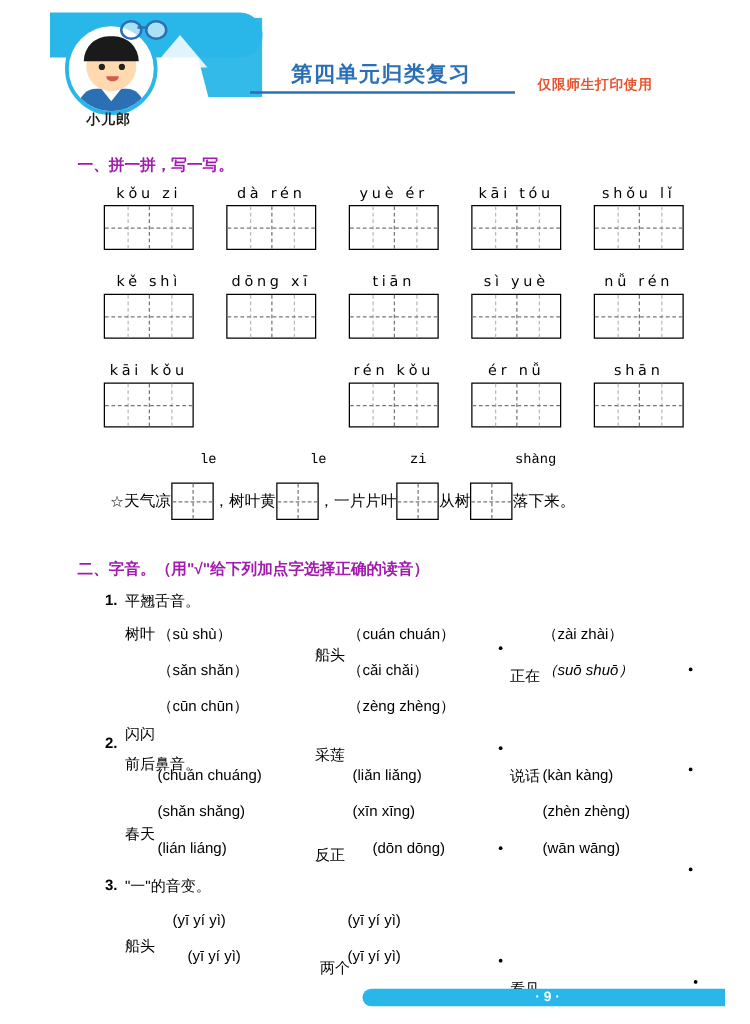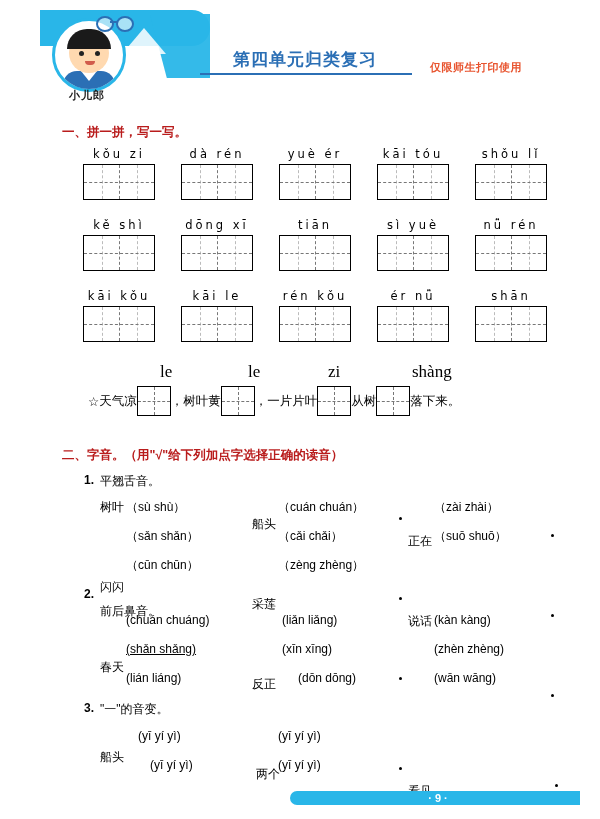--- a/index.html
+++ b/index.html
@@ -59,21 +59,21 @@
   .title-underline{
     position:absolute;left:200px;top:73px;width:212px;height:2px;background:#2b6fb5;
   }
   .note-right{
     position:absolute;left:430px;top:60px;width:140px;
     font-size:11px;font-weight:bold;color:#e8542f;letter-spacing:.5px;
   }
 
   
   .sec-title{
-    position:absolute;font-size:12.5px;font-weight:bold;color:#b91c1c;
+    position:absolute;font-size:12.5px;font-weight:bold;color:#a21caf;
   }
 
   
   .pyrow{position:absolute;left:0;width:513px;height:60px;}
   .cellgroup{position:absolute;width:78px;}
   .py{
     text-align:center;font-size:11.5px;height:16px;line-height:16px;color:#000;
     font-family:"DejaVu Sans",sans-serif;letter-spacing:3px;
   }
   .grid{
@@ -94,21 +94,21 @@
   
   .sq{
     display:inline-block;width:34px;height:30px;border:1px solid #000;
     position:relative;vertical-align:middle;box-sizing:border-box;background:#fff;
   }
   .sq:before{content:"";position:absolute;left:50%;top:0;width:0;height:100%;border-left:1px dashed #777;}
   .sq:after{content:"";position:absolute;left:0;top:50%;width:100%;height:0;border-top:1px dashed #777;}
 
   .sent-line{position:absolute;left:88px;top:386px;width:470px;font-size:12.5px;}
   .sent-line span.tx{vertical-align:middle;}
-  .sent-py{position:absolute;font-size:17px;font-family:Liberation Serif, serif;}
+  .sent-py{position:absolute;font-size:11px;font-family:Liberation Mono, monospace;}
 
   
   .item-num{position:absolute;font-size:12px;font-weight:bold;}
   .word{position:absolute;font-size:12px;white-space:nowrap;}
   .dotted{position:relative;}
   .dotted:after{
     content:"";position:absolute;left:50%;bottom:-4px;margin-left:-1.5px;
     width:3px;height:3px;border-radius:50%;background:#000;
   }
 
@@ -235,27 +235,20 @@
   </div>
 
   <div class="pyrow" style="top:288px;">
     <div class="cellgroup" style="left:80px;">
       <div class="py">kāi  kǒu</div>
       <div class="grid">
           <div class="vq"></div>
           <div class="vq2"></div>
         </div>
     </div>
-    <div class="cellgroup" style="left:178px;">
-      <div class="py">kāi  le</div>
-      <div class="grid">
-          <div class="vq"></div>
-          <div class="vq2"></div>
-        </div>
-    </div>
     <div class="cellgroup" style="left:276px;">
       <div class="py">rén  kǒu</div>
       <div class="grid">
           <div class="vq"></div>
           <div class="vq2"></div>
         </div>
     </div>
     <div class="cellgroup" style="left:374px;">
       <div class="py">ér  nǚ</div>
       <div class="grid">
@@ -291,38 +284,38 @@
   <div class="word dotted" style="left:252px;top:499px;">船头</div>
   <div class="word" style="left:278px;top:499px;">（cuán  chuán）</div>
   <div class="word dotted" style="left:408px;top:499px;">正在</div>
   <div class="word" style="left:434px;top:499px;">（zài  zhài）</div>
 
   <div class="word dotted" style="left:100px;top:528px;">闪闪</div>
   <div class="word" style="left:126px;top:528px;">（sǎn  shǎn）</div>
   <div class="word dotted" style="left:252px;top:528px;">采莲</div>
   <div class="word" style="left:278px;top:528px;">（cǎi  chǎi）</div>
   <div class="word dotted" style="left:408px;top:528px;">说话</div>
-  <div class="word" style="left:434px;top:528px;">（suō  shuō）</div>
+  <div class="word" style="left:434px;top:528px;font-style:italic;">（suō  shuō）</div>
 
   <div class="word dotted" style="left:100px;top:557px;">春天</div>
   <div class="word" style="left:126px;top:557px;">（cūn  chūn）</div>
   <div class="word dotted" style="left:252px;top:557px;">反正</div>
   <div class="word" style="left:278px;top:557px;">（zèng  zhèng）</div>
 
   <div class="item-num" style="left:84px;top:587px;">2.</div>
   <div class="item-num" style="left:100px;top:587px;font-weight:normal;margin-top:16px;">前后鼻音。</div>
 
   <div class="word dotted" style="left:100px;top:613px;">船头</div>
   <div class="word" style="left:126px;top:613px;">(chuán  chuáng)</div>
   <div class="word dotted" style="left:256px;top:613px;">两个</div>
   <div class="word" style="left:282px;top:613px;">(liǎn  liǎng)</div>
   <div class="word dotted" style="left:408px;top:613px;">看见</div>
   <div class="word" style="left:434px;top:613px;">(kàn  kàng)</div>
 
-  <div class="word" style="left:126px;top:642px;text-decoration:underline;">(shǎn  shǎng)</div>
+  <div class="word" style="left:126px;top:642px;">(shǎn  shǎng)</div>
 
   <div class="word" style="left:282px;top:642px;">(xīn  xīng)</div>
 
   <div class="word" style="left:434px;top:642px;">(zhèn  zhèng)</div>
 
   <div class="word" style="left:126px;top:671px;">(lián  liáng)</div>
 
   <div class="word" style="left:282px;top:671px;margin-left:16px;">(dōn  dōng)</div>
 
   <div class="word" style="left:434px;top:671px;">(wān  wāng)</div>

